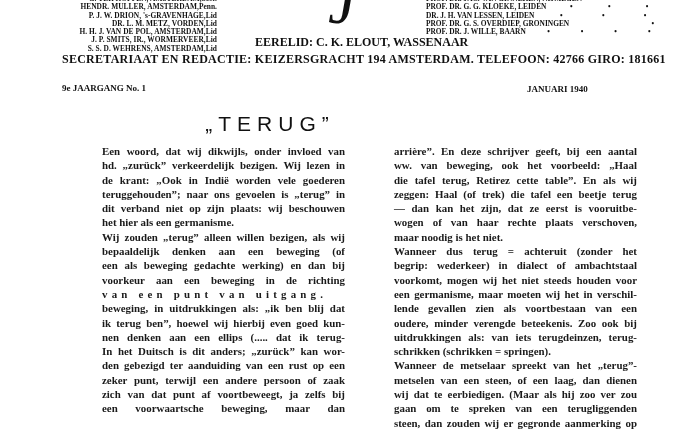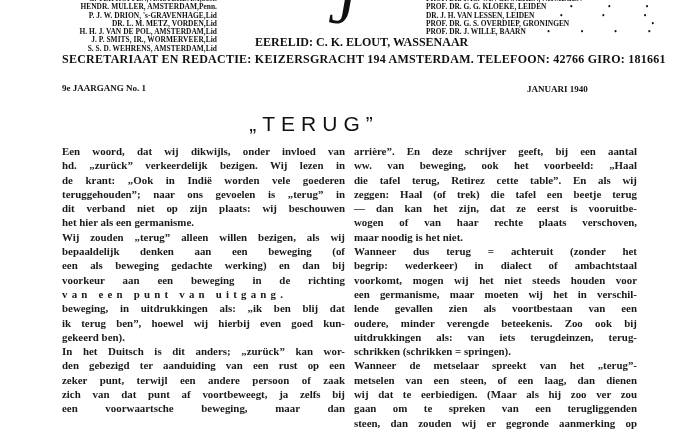--- a/index.html
+++ b/index.html
@@ -10,25 +10,25 @@
   .glyph { position:absolute; left:328px; top:-30px; font-family:"Liberation Serif", serif; font-size:64px; font-style:italic; line-height:1; color:#111; }
   .eerelid { position:absolute; left:255px; top:35px; font-weight:bold; font-size:12px; white-space:nowrap; }
   .masthead-right { position:absolute; left:426px; top:-5px; width:240px; font-weight:bold; font-size:7.4px; line-height:8.3px; }
   .masthead-right .row { display:flex; white-space:nowrap; }
   .masthead-right .row .name { flex:0 0 auto; }
   .masthead-right .row .dots { flex:1; display:flex; justify-content:space-around; padding-left:6px; }
   .secretariaat { position:absolute; left:62px; top:52px; width:604px; font-weight:bold; font-size:12px; letter-spacing:0.25px; white-space:nowrap; }
   .issue-left { position:absolute; left:62px; top:83px; font-weight:bold; font-size:9px; }
   .issue-right { position:absolute; right:210px; top:84px; font-weight:bold; font-size:9px; }
   .issue-right { right:auto; left:527px; }
-  .title { position:absolute; left:0; width:540px; top:112px; text-align:center; font-family:"Liberation Sans", sans-serif; font-size:21px; letter-spacing:6px; color:#111;padding-left:44px; }
+  .title { position:absolute; left:0; width:540px; top:112px; text-align:center; font-family:"Liberation Sans", sans-serif; font-size:21px; letter-spacing:6px; color:#111; }
   .col { position:absolute; top:144px; width:283px; font-family:"Liberation Serif", serif; font-weight:bold; font-size:10.9px; line-height:14.3px; text-align:justify; color:#1a1a1a; }
   .col.left { left:62px; }
   .col.right { left:354px; }
-  .col .line { display:block; text-align:justify; text-align-last:justify; white-space:nowrap; }
+  .col .line { display:block; text-align:justify; text-align-last:justify; white-space:nowrap;margin-left:40px; }
   .col .line.last { text-align-last:left; }
   .sp { letter-spacing:4.2px; }
 </style>
 </head>
 <body>
 
 <div class="masthead-left">
   <div class="row">
       <span>G. TER HOFFEN, AMSTERDAM,</span>
       <span class="role">Secr.</span>
@@ -114,21 +114,21 @@
   <span class="line">teruggehouden”; naar ons gevoelen is „terug” in</span>
   <span class="line">dit verband niet op zijn plaats: wij beschouwen</span>
   <span class="line last">het hier als een germanisme.</span>
   <span class="line">Wij zouden „terug” alleen willen bezigen, als wij</span>
   <span class="line">bepaaldelijk denken aan een beweging (of</span>
   <span class="line">een als beweging gedachte werking) en dan bij</span>
   <span class="line">voorkeur aan een beweging in de richting</span>
   <span class="line last sp">van een punt van uitgang.</span>
   <span class="line">beweging, in uitdrukkingen als: „ik ben blij dat</span>
   <span class="line">ik terug ben”, hoewel wij hierbij even goed kun-</span>
-  <span class="line last">gekeerd ben).</span>
+  <span class="line">nen denken aan een ellips (..... dat ik terug-</span>
   <span class="line">In het Duitsch is dit anders; „zurück” kan wor-</span>
   <span class="line">den gebezigd ter aanduiding van een rust op een</span>
   <span class="line">zeker punt, terwijl een andere persoon of zaak</span>
   <span class="line">zich van dat punt af voortbeweegt, ja zelfs bij</span>
   <span class="line">een voorwaartsche beweging, maar dan</span>
 
 </div>
 
 <div class="col right">
   <span class="line">arrière”. En deze schrijver geeft, bij een aantal</span>

